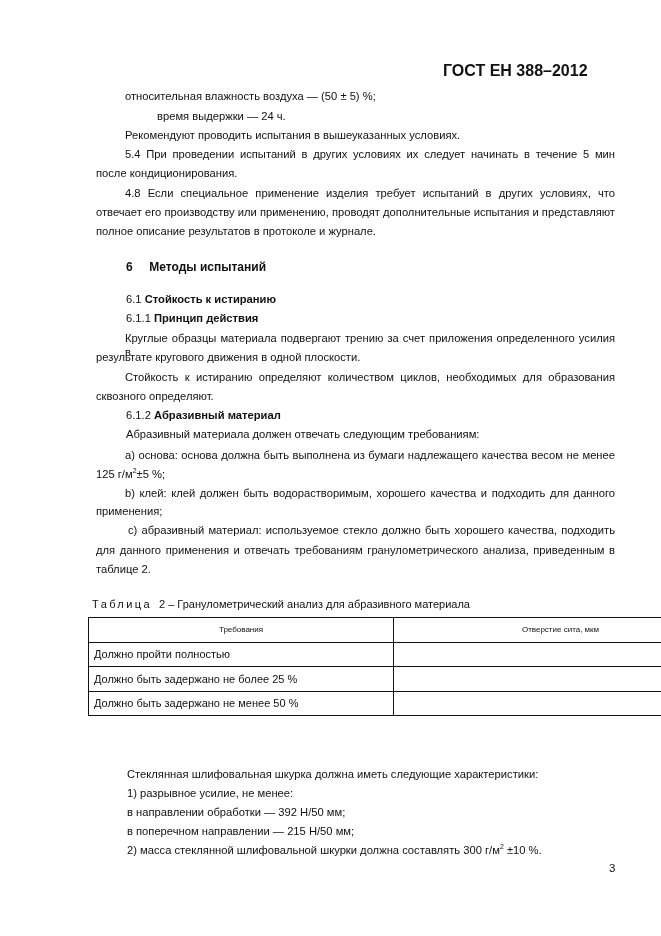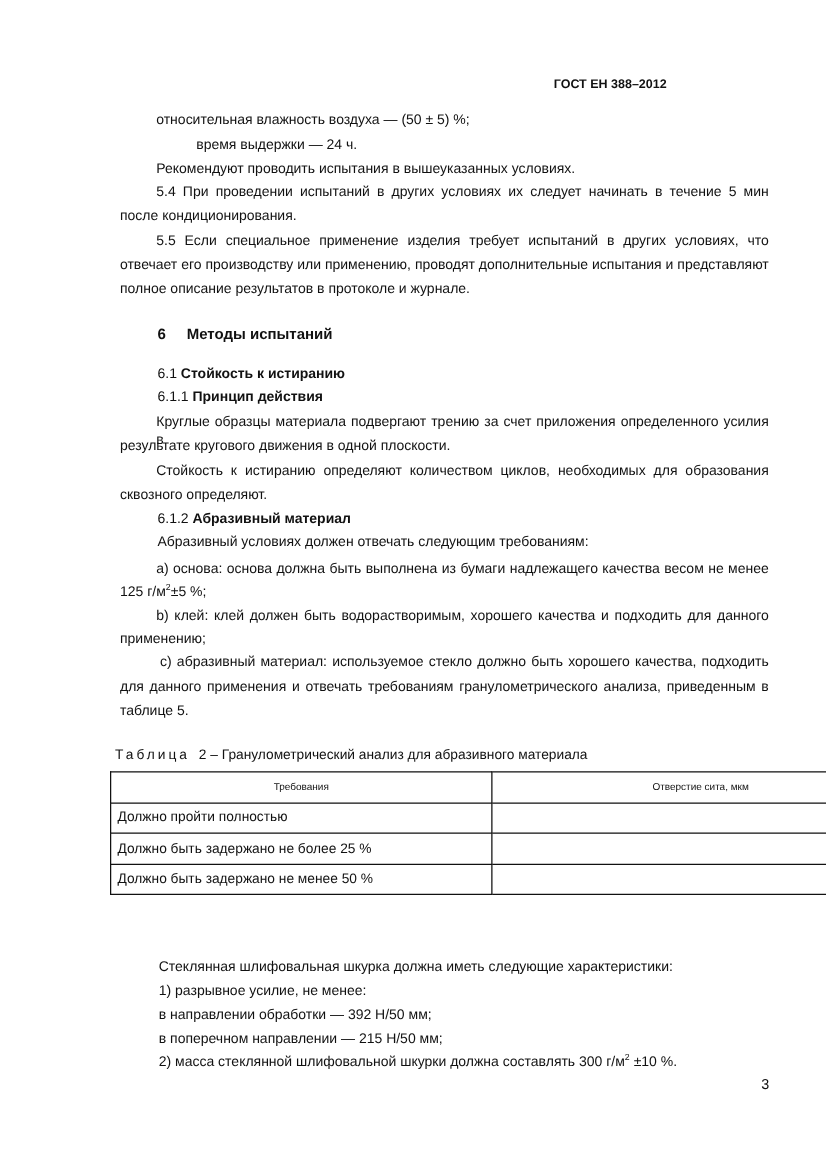--- a/index.html
+++ b/index.html
@@ -1,20 +1,20 @@
 <!DOCTYPE html>
 <html><head>
 <meta charset="utf-8">
 <style>
   html, body { margin: 0; padding: 0; background: #ffffff; }
   body { width: 661px; height: 936px; position: relative; overflow: hidden;
          font-family: "Liberation Sans", sans-serif; color: #111; }
   .line { position: absolute; font-size: 11.2px; line-height: 14px; white-space: nowrap; }
   .just { text-align: justify; text-align-last: justify; white-space: normal; }
-  .hdr { position: absolute; left: 443px; top: 62px; font-size: 10px; font-weight: bold; }
+  .hdr { position: absolute; left: 443px; top: 62px; font-size: 16px; font-weight: bold; }
   .h1 { position: absolute; left: 126px; top: 260px; font-size: 12px; font-weight: bold; }
   .h1 .num { display: inline-block; width: 20px; }
   b { font-weight: bold; }
   sup { font-size: 7px; vertical-align: 5px; line-height: 0; }
   .pgnum { position: absolute; left: 609px; top: 862px; font-size: 11.5px; }
   table.t { position: absolute; left: 88px; top: 617px; width: 640px; border-collapse: collapse; }
   table.t td, table.t th { border: 1.5px solid #111; font-size: 11px; height: 23.5px; padding: 0 5px; }
   table.t th { font-weight: normal; font-size: 8px; text-align: center; }
   table.t td.val { text-align: right; }
   table.t col.c1 { width: 305px; }
@@ -25,21 +25,21 @@
 <body>
 
 <div>
   <div class="hdr">ГОСТ ЕН 388–2012</div>
 
   <div class="line" style="left:125px; top:89px;">относительная влажность воздуха — (50 ± 5) %;</div>
   <div class="line" style="left:125px; top:109px;margin-left:32px;">время выдержки — 24 ч.</div>
   <div class="line" style="left:125px; top:128px;">Рекомендуют проводить испытания в вышеуказанных условиях.</div>
   <div class="line just" style="left:125px; top:147px; width:490px;">5.4 При проведении испытаний в других условиях их следует начинать в течение 5 мин</div>
   <div class="line" style="left:96px; top:166px;">после кондиционирования.</div>
-  <div class="line just" style="left:125px; top:186px; width:490px;">5.5 Если специальное применение изделия требует испытаний в других условиях, что</div>
+  <div class="line just" style="left:125px; top:186px; width:490px;">4.8 Если специальное применение изделия требует испытаний в других условиях, что</div>
   <div class="line just" style="left:96px; top:205px; width:519px;">отвечает его производству или применению, проводят дополнительные испытания и представляют</div>
   <div class="line" style="left:96px; top:224px;">полное описание результатов в протоколе и журнале.</div>
 
   <div class="h1">
     <span class="num">6</span>
     <span>Методы испытаний</span>
   </div>
 
   <div class="line" style="left:126px; top:292px;">
     <span>6.1</span> <b>Стойкость к истиранию</b>
@@ -50,28 +50,28 @@
 
   <div class="line just" style="left:125px; top:331px; width:490px;">Круглые образцы материала подвергают трению за счет приложения определенного усилия в</div>
   <div class="line" style="left:96px; top:350px;">результате кругового движения в одной плоскости.</div>
   <div class="line just" style="left:125px; top:370px; width:490px;">Стойкость к истиранию определяют количеством циклов, необходимых для образования</div>
   <div class="line" style="left:96px; top:389px;">сквозного определяют.</div>
 
   <div class="line" style="left:126px; top:408px;">
     <span>6.1.2</span> <b>Абразивный материал</b>
   </div>
 
-  <div class="line" style="left:126px; top:427px;">Абразивный условиях должен отвечать следующим требованиям:</div>
+  <div class="line" style="left:126px; top:427px;">Абразивный материала должен отвечать следующим требованиям:</div>
   <div class="line just" style="left:125px; top:448px; width:490px;">а) основа: основа должна быть выполнена из бумаги надлежащего качества весом не менее</div>
   <div class="line" style="left:96px; top:467px;"><span>125 г/м</span><sup>2</sup><span>±5 %;</span></div>
   <div class="line just" style="left:125px; top:486px; width:490px;">b) клей: клей должен быть водорастворимым, хорошего качества и подходить для данного</div>
-  <div class="line" style="left:96px; top:504px;">применению;</div>
+  <div class="line" style="left:96px; top:504px;">применения;</div>
   <div class="line just" style="left:128px; top:523px; width:487px;">с) абразивный материал: используемое стекло должно быть хорошего качества, подходить</div>
   <div class="line just" style="left:96px; top:543px; width:519px;">для данного применения и отвечать требованиям гранулометрического анализа, приведенным в</div>
-  <div class="line" style="left:96px; top:562px;">таблице 5.</div>
+  <div class="line" style="left:96px; top:562px;">таблице 2.</div>
 
   <div class="caption">
     <span class="sp">Таблица</span>
     <span style="margin-left:4px;">2</span>
     <span>– Гранулометрический анализ для абразивного материала</span>
   </div>
 
   <table class="t">
     <colgroup>
         <col class="c1">

